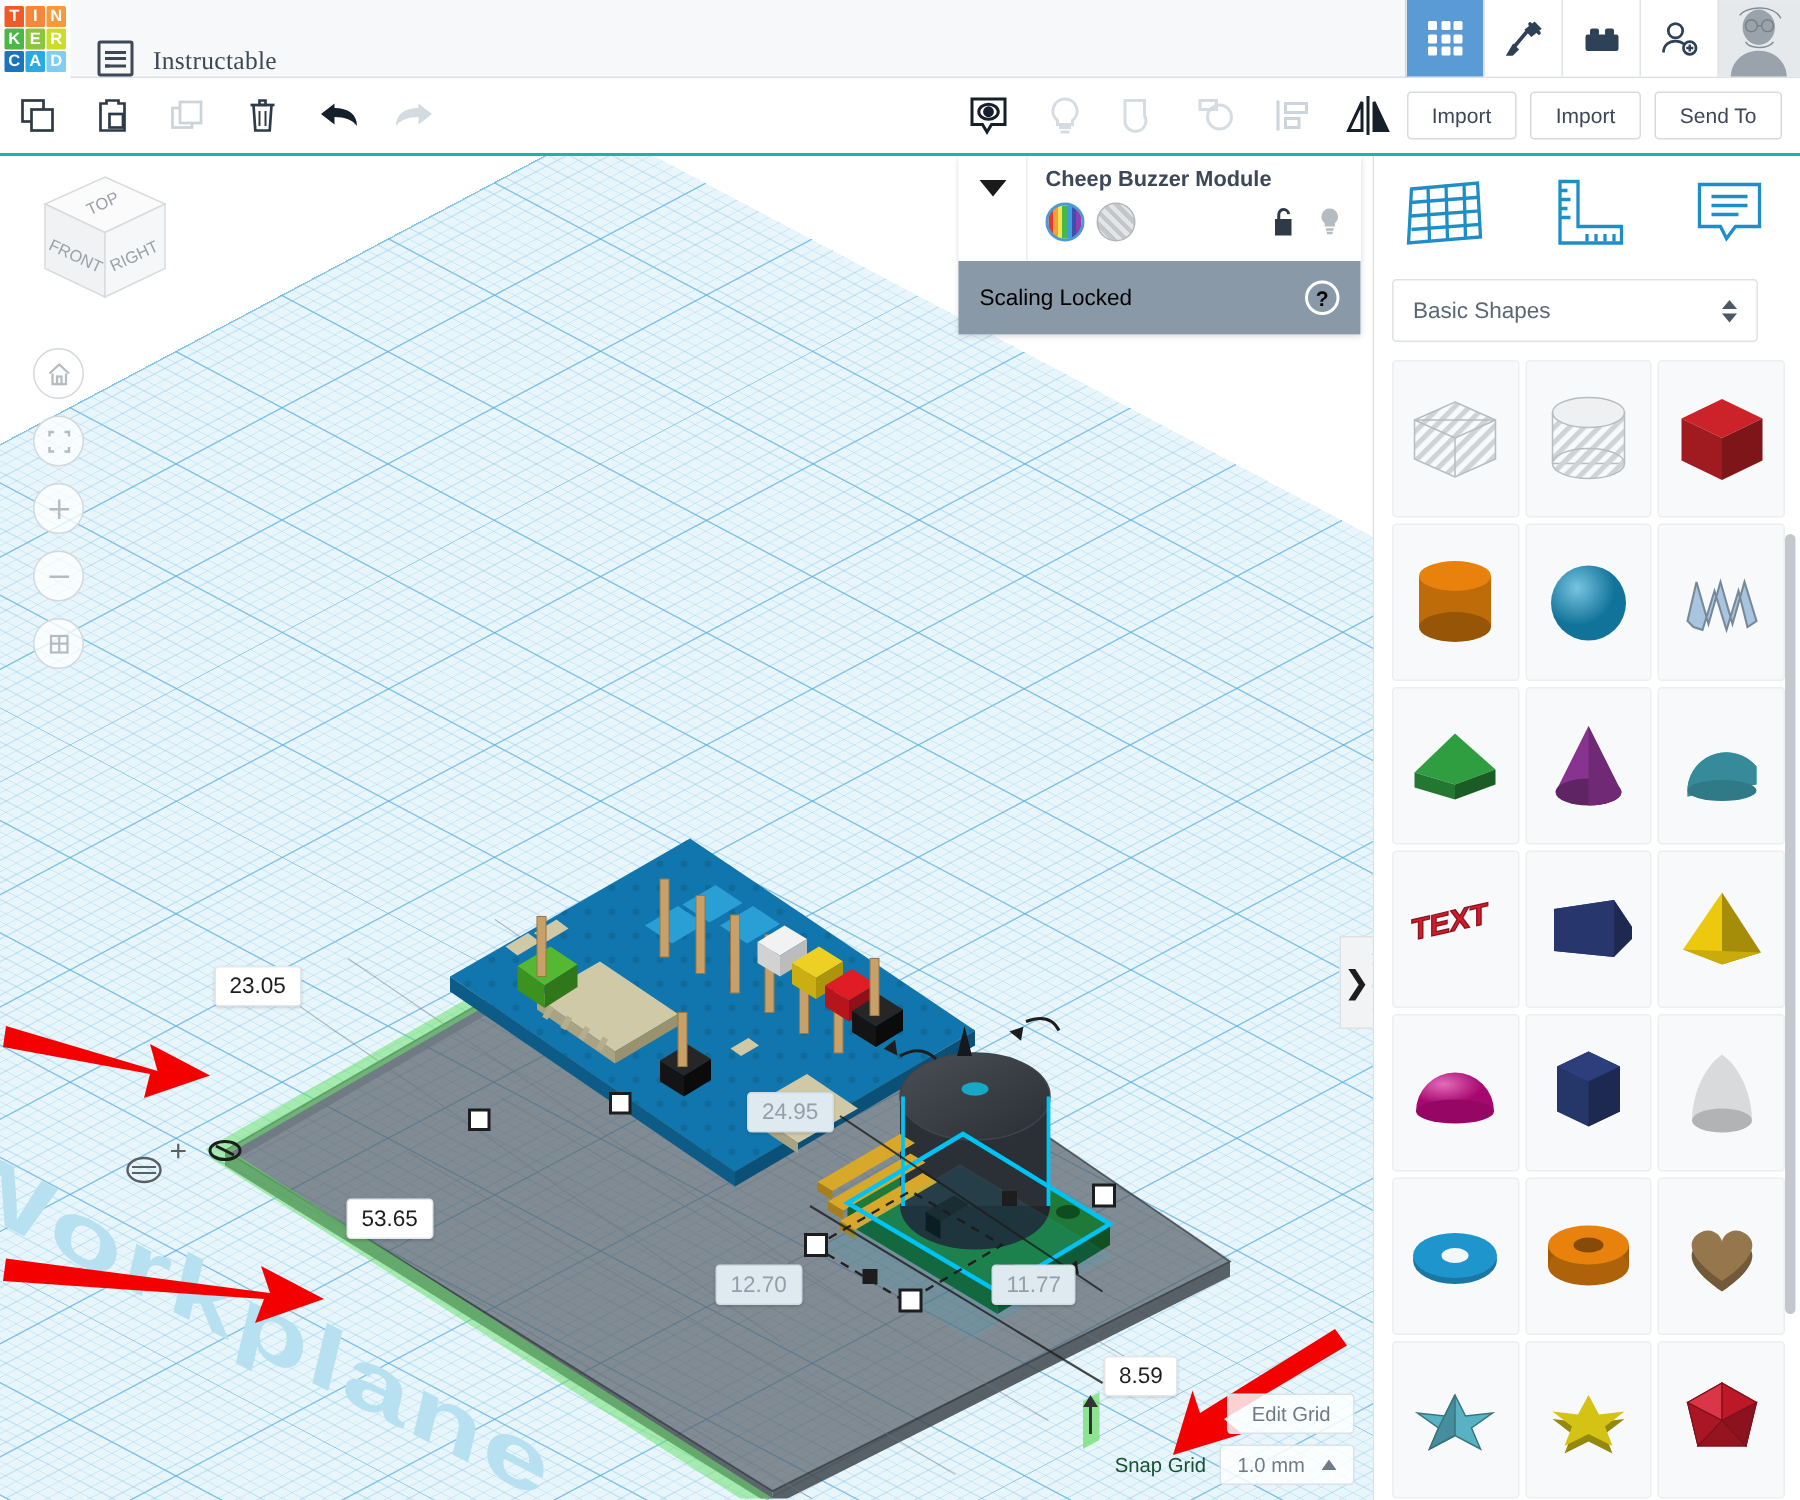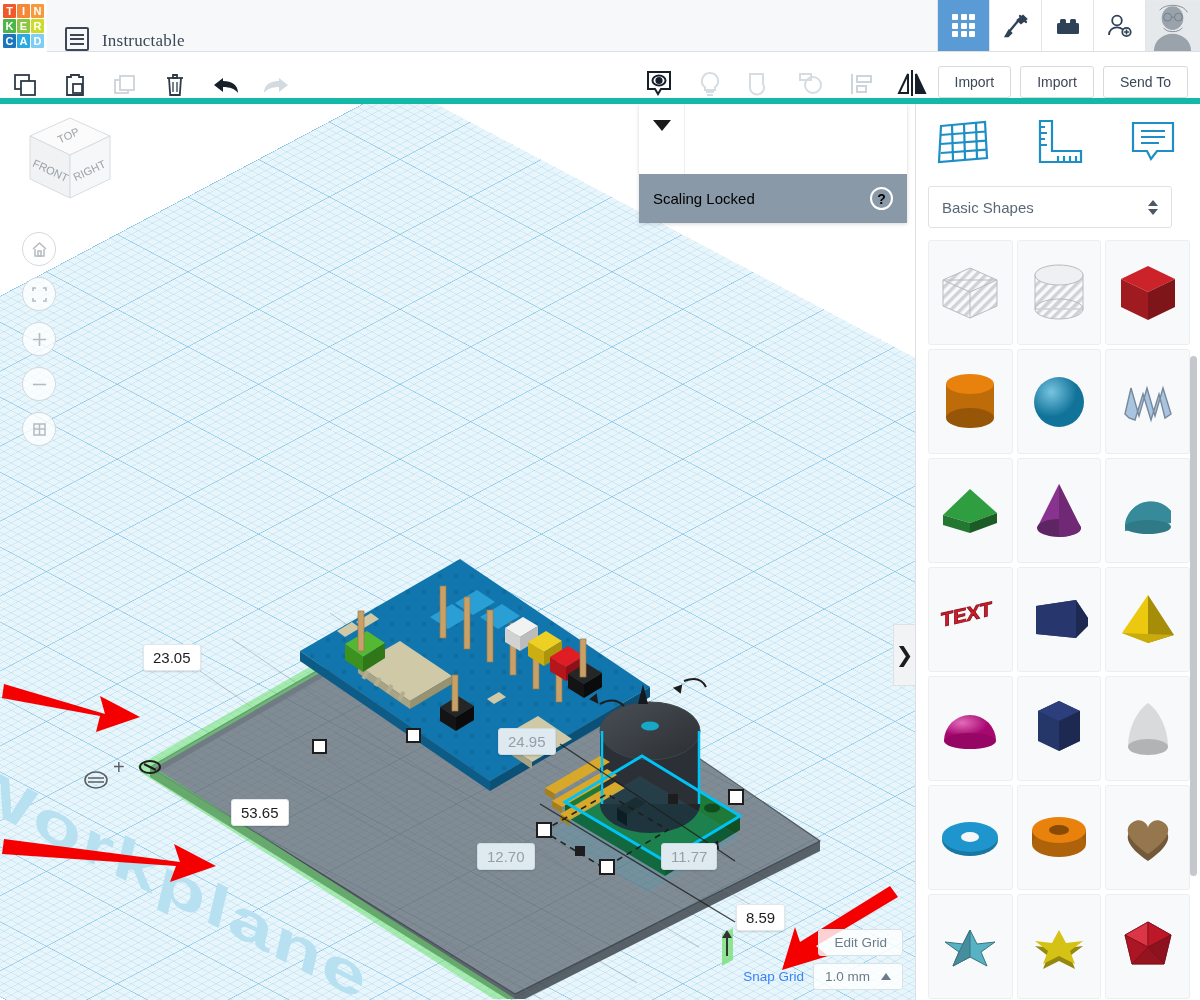--- a/index.html
+++ b/index.html
@@ -40,22 +40,22 @@
     border-left:1px solid #e2e5e8; background:#fff; cursor:pointer;
   }
   .tr-btn.active { background:#5b9bd5; }
   .tr-btn.avatar { width:55px; padding:0; overflow:hidden; background:#e9ecef; }
 
   .gridicon { display:grid; grid-template-columns:repeat(3,6px); grid-template-rows:repeat(3,6px); gap:2.5px; }
   .gridicon b { background:#fff; border-radius:1px; display:block; }
 
   
   .toolbar {
-    height:52px; display:flex; align-items:flex-end; background:#fff;
-    border-bottom:6px solid #14b8a6; position:relative; z-index:39;
+    height:52px; display:flex; align-items:center; background:#fff;
+    border-bottom:2px solid #14b8a6; position:relative; z-index:39;
   }
   .tb-btn {
     width:50px; display:flex; align-items:center; justify-content:center; cursor:pointer;
   }
   .tb-sep { width:1px; background:#e2e5e8; margin:8px 0; }
   .tb-spacer { flex:1; }
   .tb-txt {
     display:flex; align-items:center; gap:9px; padding-right:12px;
   }
   .btn-pill {
@@ -146,21 +146,21 @@
     font-size:21px; color:#1d1d1d; cursor:pointer; z-index:22;
   }
 
   
   .gridctl { position:absolute; right:12px; bottom:10px; display:flex; flex-direction:column; align-items:flex-end; gap:7px; z-index:21; }
   .edit-grid {
     background:rgba(255,255,255,.82); border:1px solid #dbe2e6; border-radius:3px;
     padding:5px 15px; font-size:13.5px; color:#6e7b86; cursor:pointer;text-align:center;
   }
   .snap-row { display:flex; align-items:center; gap:9px; }
-  .snap-lbl { font-size:13.5px; color:#3b82f6; }
+  .snap-lbl { font-size:13.5px; color:#14532d; }
   .snap-sel {
     background:rgba(255,255,255,.82); border:1px solid #dbe2e6; border-radius:3px;
     padding:5px 11px; font-size:13.5px; color:#6e7b86; display:flex; align-items:center; gap:11px; cursor:pointer;
   }
 
   
   .arrow { position:absolute; pointer-events:none; }
 
   
   .rpanel {
@@ -633,20 +633,37 @@
               </g>
             </svg>
         </div>
       </div>
 
       <div class="inspector">
         <div class="insp-top">
           <div class="insp-caret">
             <div class="caret-dn"></div>
           </div>
+          <div class="insp-main">
+            <div class="insp-name">Cheep Buzzer Module</div>
+            <div class="insp-row">
+              <div class="swatch color"></div>
+              <div class="swatch hole"></div>
+              <div class="insp-icons">
+                <svg width="17" height="22" viewBox="0 0 17 22">
+                  <path d="M3 9h11v11H3z" fill="#2e3b47"></path>
+                  <path d="M5.5 9V6.2a3.3 3.3 0 0 1 6.6-.4" fill="none" stroke="#2e3b47" stroke-width="2"></path>
+                </svg>
+                <svg width="17" height="22" viewBox="0 0 17 22">
+                  <path d="M8.5 2a5.5 5.5 0 0 0-3.4 9.8V14h6.8v-2.2A5.5 5.5 0 0 0 8.5 2z" fill="#b4bbc1"></path>
+                  <path d="M6 16h5M6.6 18.3h3.8" stroke="#b4bbc1" stroke-width="1.6"></path>
+                </svg>
+              </div>
+            </div>
+          </div>
         </div>
         <div class="insp-locked">
           <span>Scaling Locked</span>
           <span class="qmark">?</span>
         </div>
       </div>
 
       <div id="dims">
           <div class="dim" style="left: 143px; top: 540px;">23.05</div>
           <div class="dim" style="left: 231px; top: 695px;">53.65</div>

